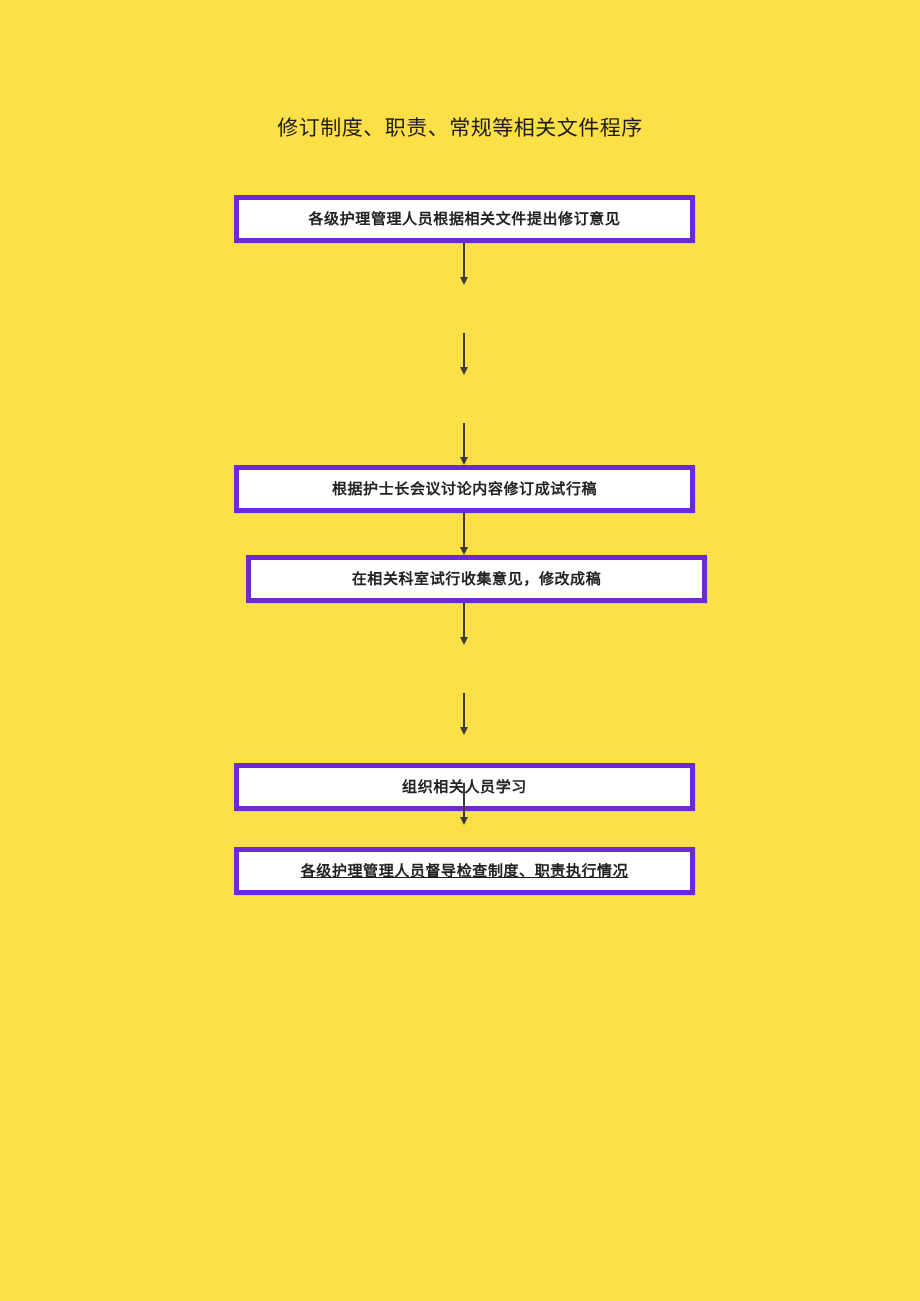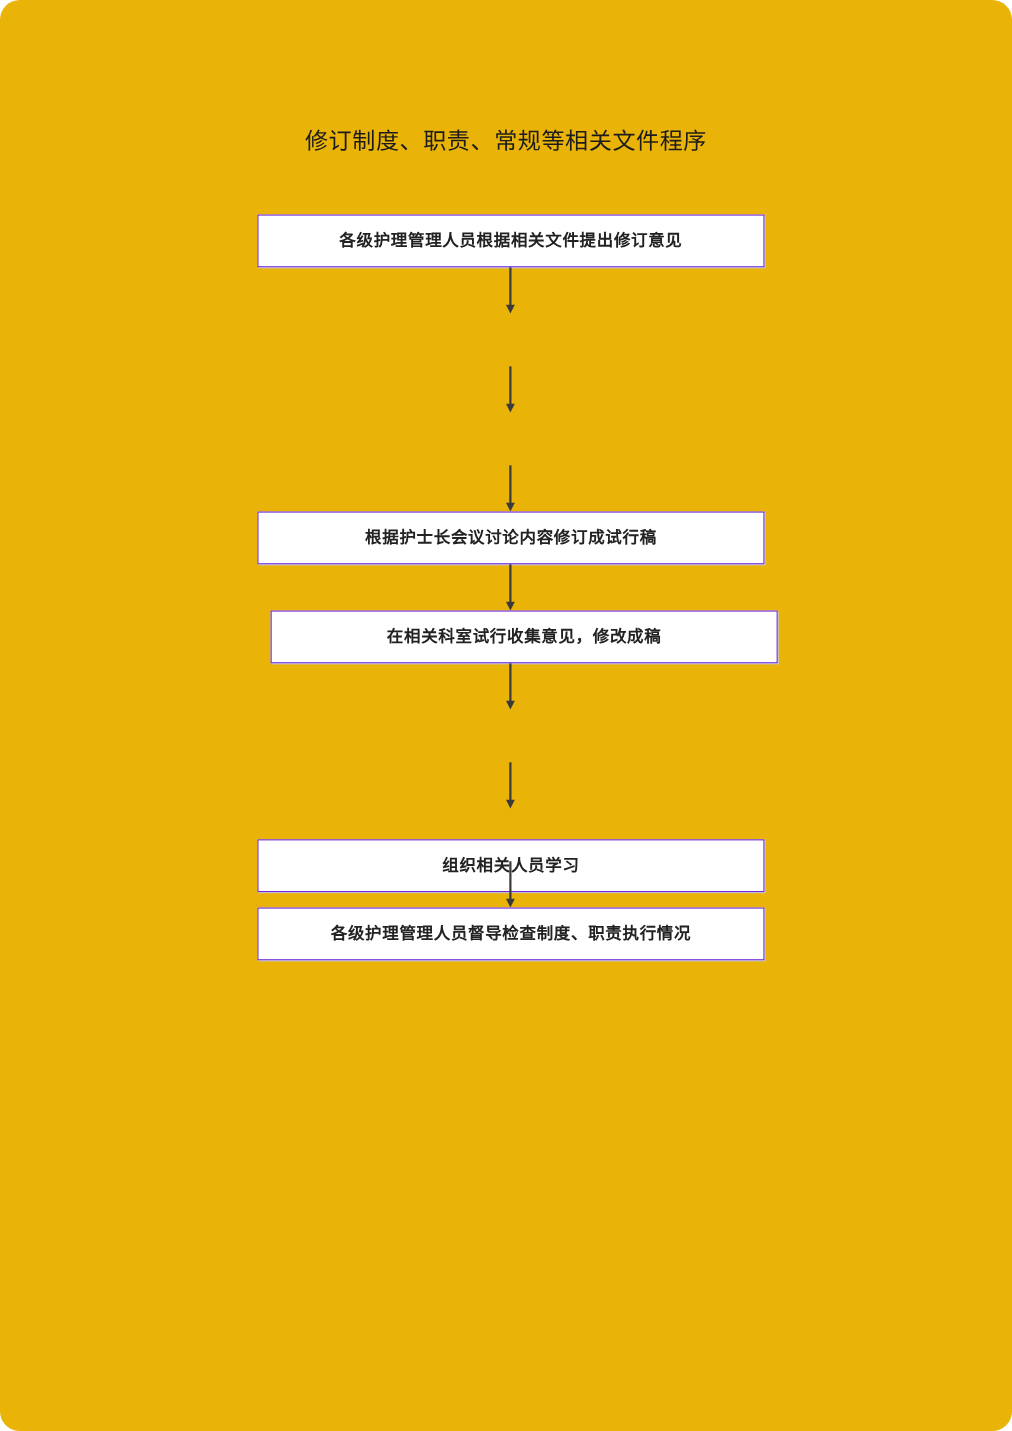--- a/index.html
+++ b/index.html
@@ -14,22 +14,21 @@
     position: relative;
     overflow: hidden;
     font-family: "DejaVu Serif", "Liberation Serif", serif;
     color: #1a1a1a;
     -webkit-font-smoothing: antialiased;
   }
 
   .page {
     position: absolute;
     inset: 0;
-    background: #eab308;
-    border-radius: 18px;
+    background: #fde047;
   }
 
   
   .doc-title {
     position: absolute;
     left: 0;
     top: 113px;
     width: 920px;
     text-align: center;
     font-family: "DejaVu Serif", "Liberation Serif", serif;
@@ -49,21 +48,21 @@
     width: 461px;
   }
 
   .flow-node {
     position: absolute;
     left: 0;
     width: 461px;
     height: 48px;
     box-sizing: border-box;
     background: #ffffff;
-    border: 1px solid #6d28d9;
+    border: 5px solid #6d28d9;
     box-shadow: 1px 1px 0 0 #c9c9c9;
     display: flex;
     align-items: center;
     justify-content: center;
   }
 
   .flow-node.emphasis {
     border: 2px solid #4d4d4d;
     box-shadow: 1px 1px 0 0 #9a9a9a;
   }
@@ -144,18 +143,18 @@
         <div class="conn-line" style="height: 35px;"></div>
         <div class="conn-head"></div>
       </div>
       <div class="flow-node" style="top: 532px; margin-top: 36px;">
         <div class="node-label">组织相关人员学习</div>
       </div>
       <div class="flow-connector" style="top: 588px; height: 42px;">
         <div class="conn-line" style="height: 35px;"></div>
         <div class="conn-head"></div>
       </div>
-      <div class="flow-node" style="top: 630px;">
+      <div class="flow-node" style="top: 652px; text-decoration: underline;">
         <div class="node-label">各级护理管理人员督导检查制度、职责执行情况</div>
       </div>
     </div>
 
 </div>
 
 </body></html>

